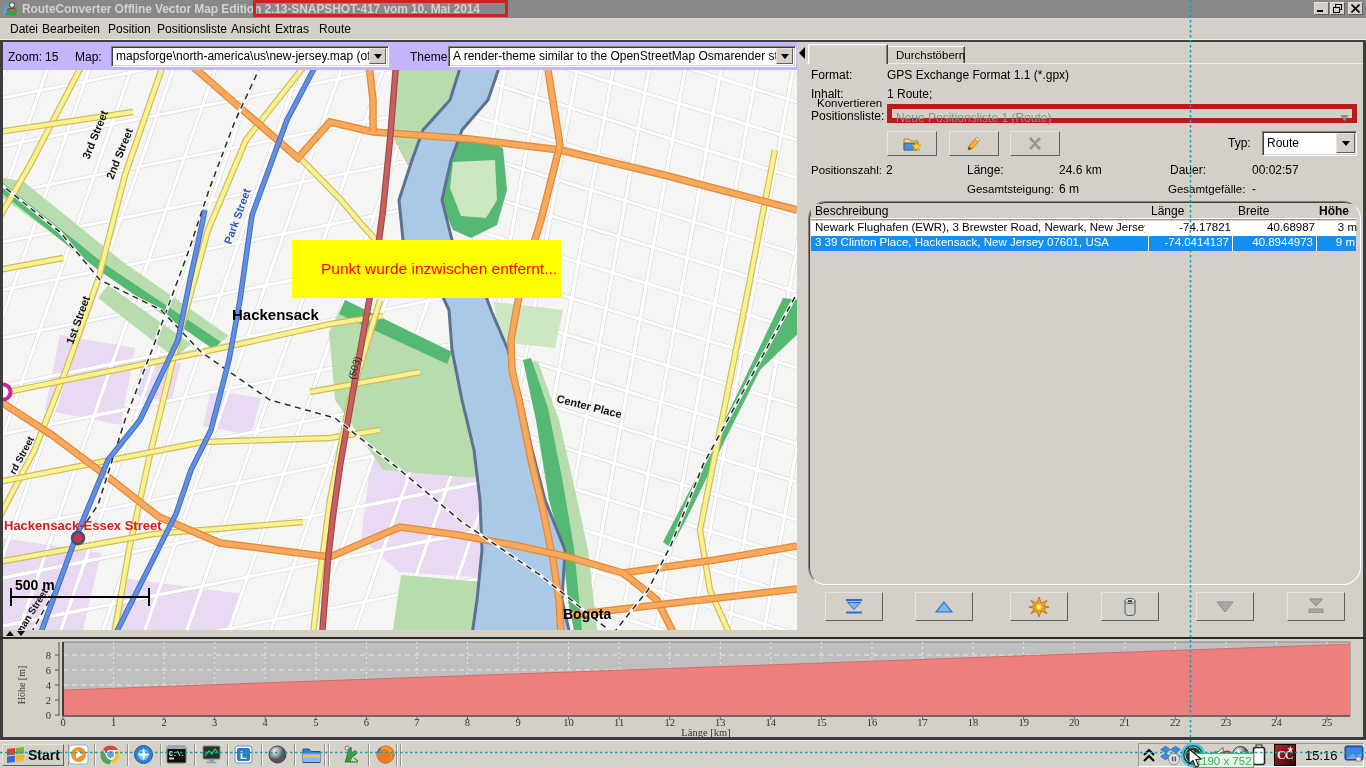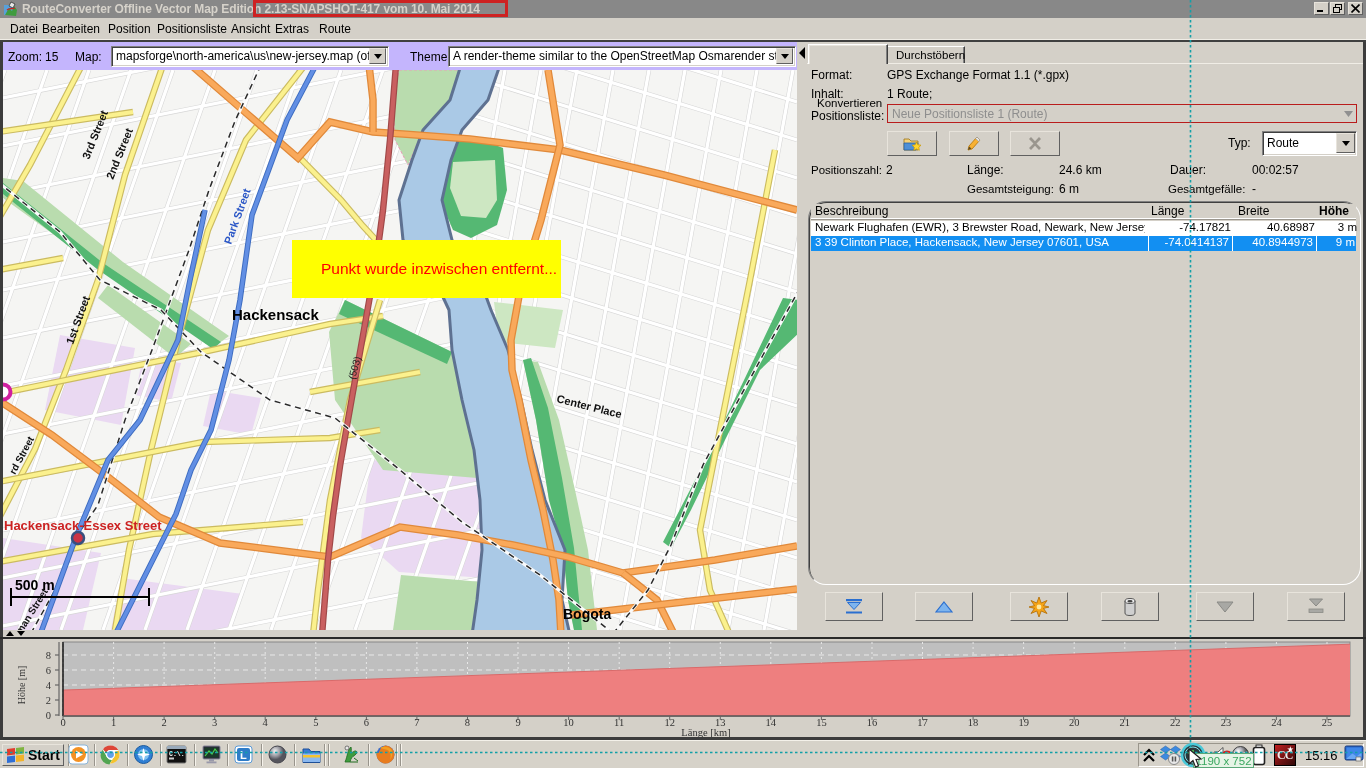--- a/index.html
+++ b/index.html
@@ -349,21 +349,21 @@
   <div class="abs" style="left:1px;top:2px;width:80px;height:20px;background:#d4d0c8;border-top:1px solid #fff;border-left:1px solid #fff;border-right:1px solid #404040;box-shadow:inset -1px 0 0 #808080, inset 1px 1px 0 #e8e4dc;"></div>
   <span class="abs" style="left:10px;top:15px;font-size:11.5px;margin-top:40px;">Konvertieren</span>
   <div class="abs" style="left:81px;top:4px;width:77px;height:17px;background:#d4d0c8;border-top:1px solid #fff;border-right:1px solid #404040;box-shadow:inset -1px 0 0 #808080;"></div>
   <span class="abs" style="left:89px;top:7px;font-size:11.5px;">Durchstöbern</span>
 
   <span class="abs" style="left:4px;top:26px;">Format:</span>
   <span class="abs" style="left:80px;top:26px;">GPS Exchange Format 1.1 (*.gpx)</span>
   <span class="abs" style="left:4px;top:45px;">Inhalt:</span>
   <span class="abs" style="left:80px;top:45px;">1 Route;</span>
   <span class="abs" style="left:4px;top:67px;">Positionsliste:</span>
-  <div class="abs" style="left:80px;top:62px;width:470px;height:19px;background:#d4d0c8;border:1px solid #b91c1c;color:#8e8e8e;">
+  <div class="abs" style="left:80px;top:62px;width:470px;height:19px;background:#d4d0c8;border:5px solid #b91c1c;color:#8e8e8e;">
     <span class="abs" style="left:4px;top:2px;">Neue Positionsliste 1 (Route)</span>
     <svg class="abs" style="right:3px;top:6px" width="9" height="6" viewBox="0 0 9 6">
         <path d="M0 0 H9 L4.5 6 Z" fill="#909090"></path>
       </svg>
   </div>
 
   <div class="abs btn" style="left:80px;top:89px;width:50px;height:25px;">
     <svg width="19" height="16" viewBox="0 0 19 16">
       <path d="M1 3 h5 l2 2 h7 v9 h-14 Z" fill="#f7d178" stroke="#9a7418" stroke-width="0.8"></path>
       <path d="M1 7 h14 l-2 7 h-12 Z" fill="#4e8fd6" stroke="#2a5f9e" stroke-width="0.8"></path>

